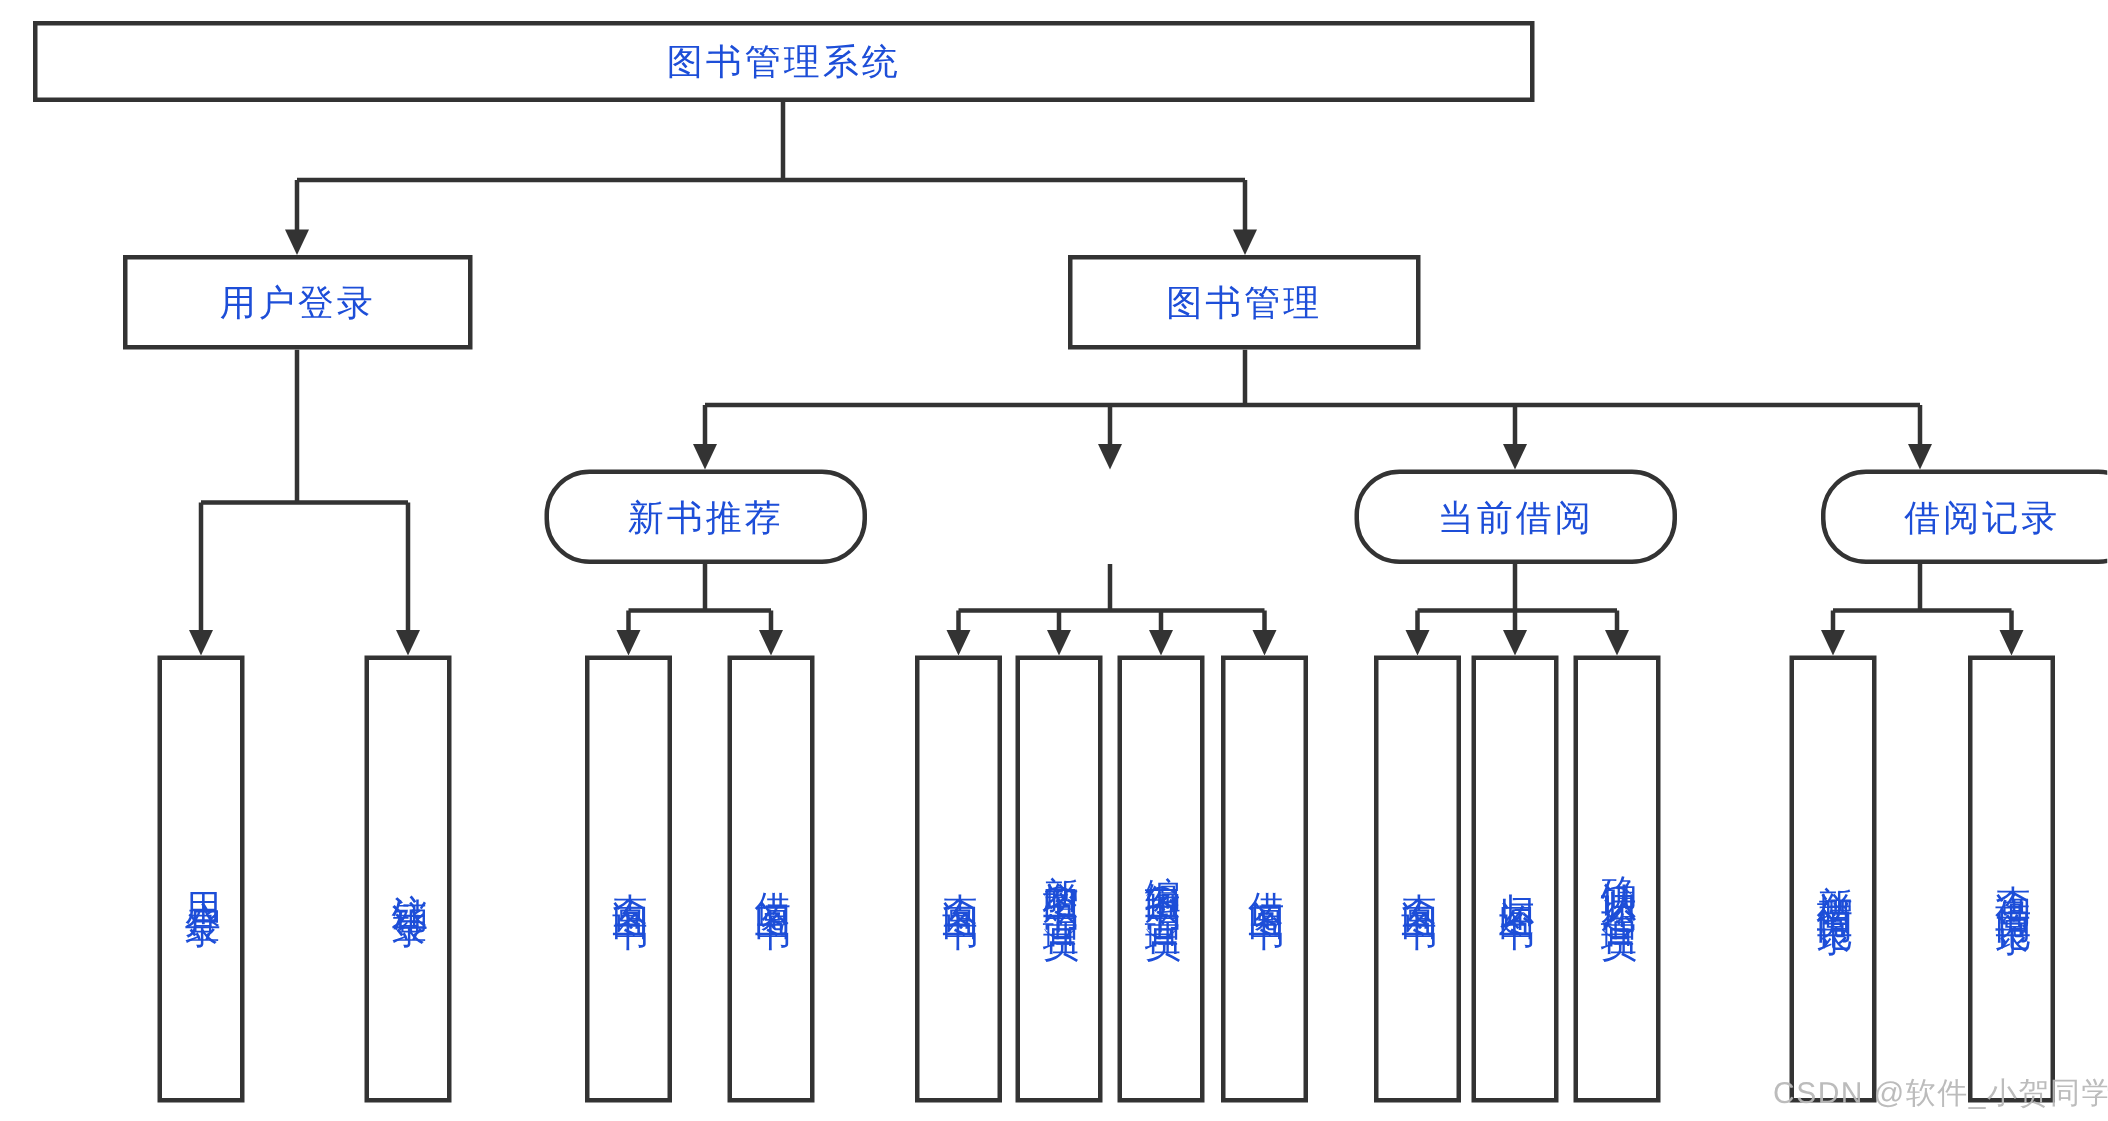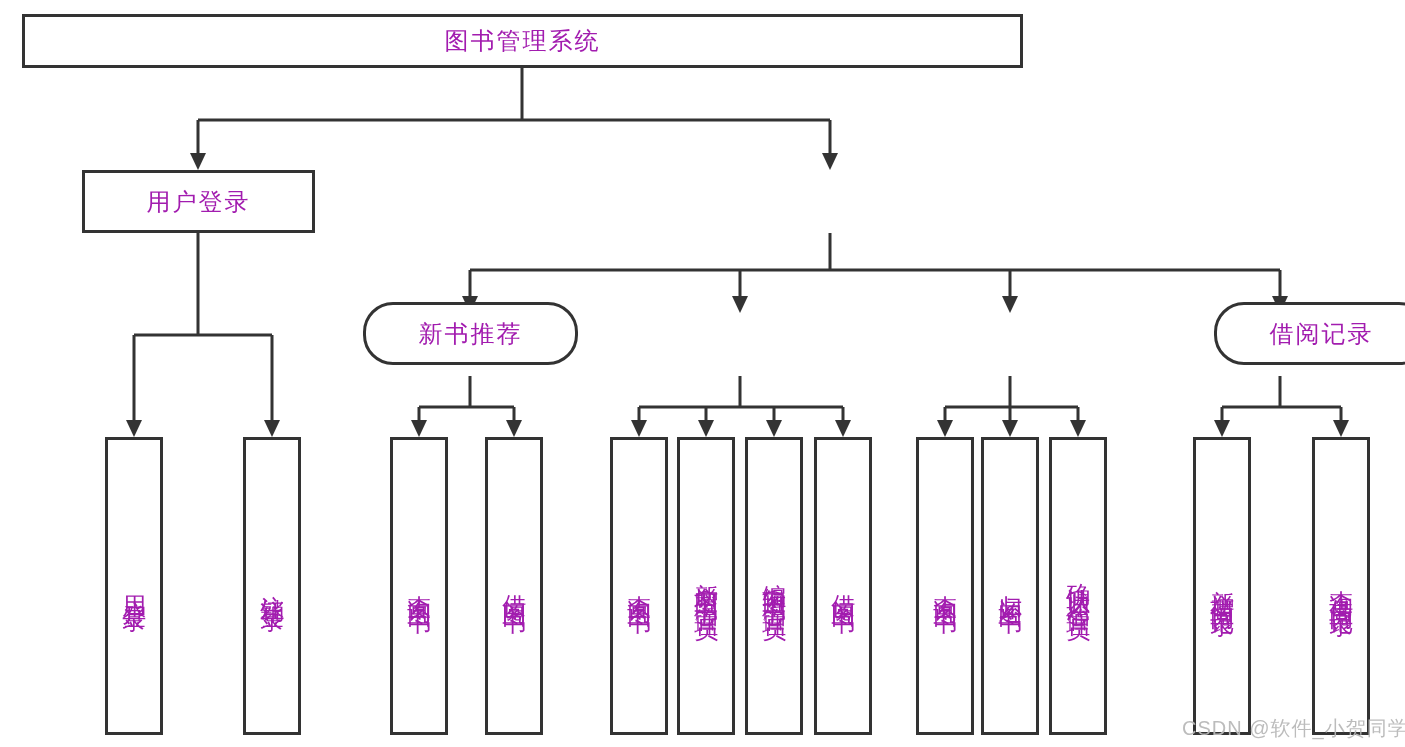--- a/index.html
+++ b/index.html
@@ -4,33 +4,33 @@
 <style>
   html,body{margin:0;padding:0;background:#ffffff;}
   .canvas{
     position:relative;width:1405px;height:747px;background:#ffffff;overflow:hidden;
     font-family:"Liberation Sans", sans-serif;color:#333333;
   }
   svg.connectors{position:absolute;left:0;top:0;z-index:1;}
   .node{
     position:absolute;z-index:2;background:#ffffff;border:3px solid #333333;
     display:grid;place-items:center;font-size:24px;letter-spacing:2px;
-    color:#a21caf;box-sizing:border-box;white-space:nowrap;
+    color:#1d4ed8;box-sizing:border-box;white-space:nowrap;
   }
   .node.vert{
     writing-mode:vertical-rl;text-orientation:mixed;
     letter-spacing:5px;font-size:24px;line-height:1.1;
   }
   
   .n-root{left:22px;top:14px;width:1001px;height:54px;}
   
   .n-user-login{left:82px;top:170px;width:233px;height:63px;}
   .n-book-mgmt{left:712px;top:170px;width:235px;height:63px;}
   
-  .lvl3{top:302px;width:215px;height:63px;border-radius:30px;}
+  .lvl3{top:313px;width:215px;height:63px;border-radius:30px;}
   .n-new-book{left:363px;}
   .n-borrowing{left:633px;}
   .n-current{left:903px;}
   .n-records{left:1173px;margin-left:41px;}
   
   .leaf{top:437px;width:58px;height:298px;}
   .l1{left:105px;} .l2{left:243px;}
   .l3{left:390px;} .l4{left:485px;}
   .l5{left:610px;} .l6{left:677px;} .l7{left:745px;} .l8{left:814px;}
   .l9{left:916px;} .l10{left:981px;} .l11{left:1049px;}
@@ -86,23 +86,29 @@
     </g>
   </svg>
 
   <div class="node n-root">
     <span>图书管理系统</span>
   </div>
 
   <div class="node n-user-login">
     <span>用户登录</span>
   </div>
+  <div class="node n-book-mgmt">
+    <span>图书管理</span>
+  </div>
 
   <div class="node lvl3 n-new-book">
     <span>新书推荐</span>
+  </div>
+  <div class="node lvl3 n-current">
+    <span>当前借阅</span>
   </div>
   <div class="node lvl3 n-records">
     <span>借阅记录</span>
   </div>
 
   <div class="node vert leaf l1">
     <span>用户登录</span>
   </div>
   <div class="node vert leaf l2">
     <span>注销登录</span>

